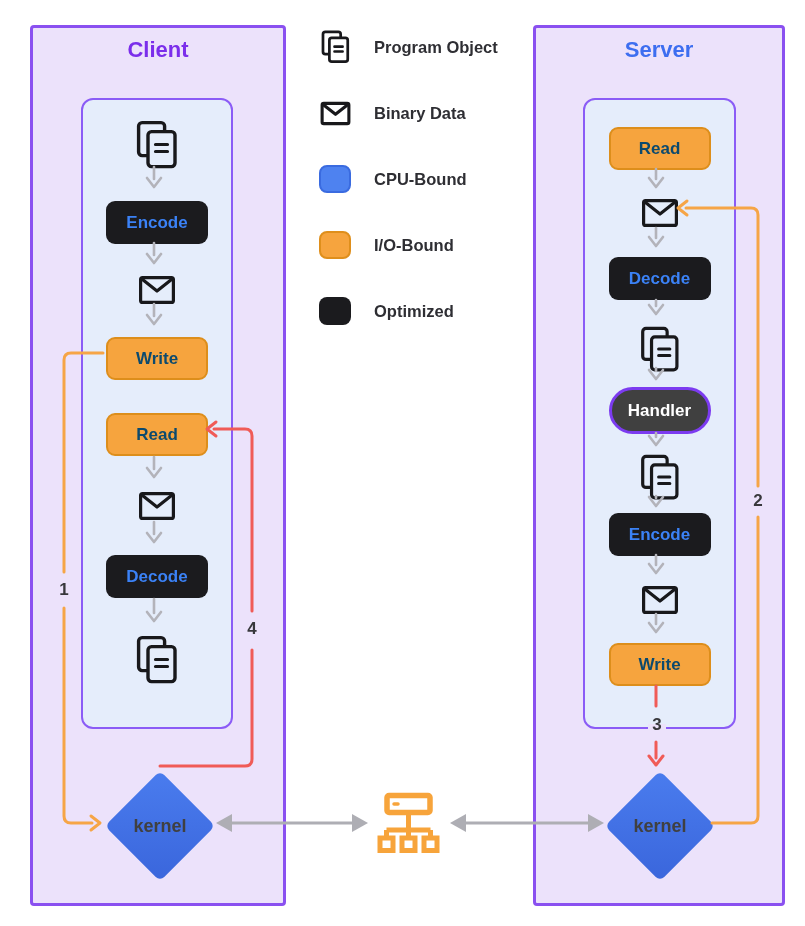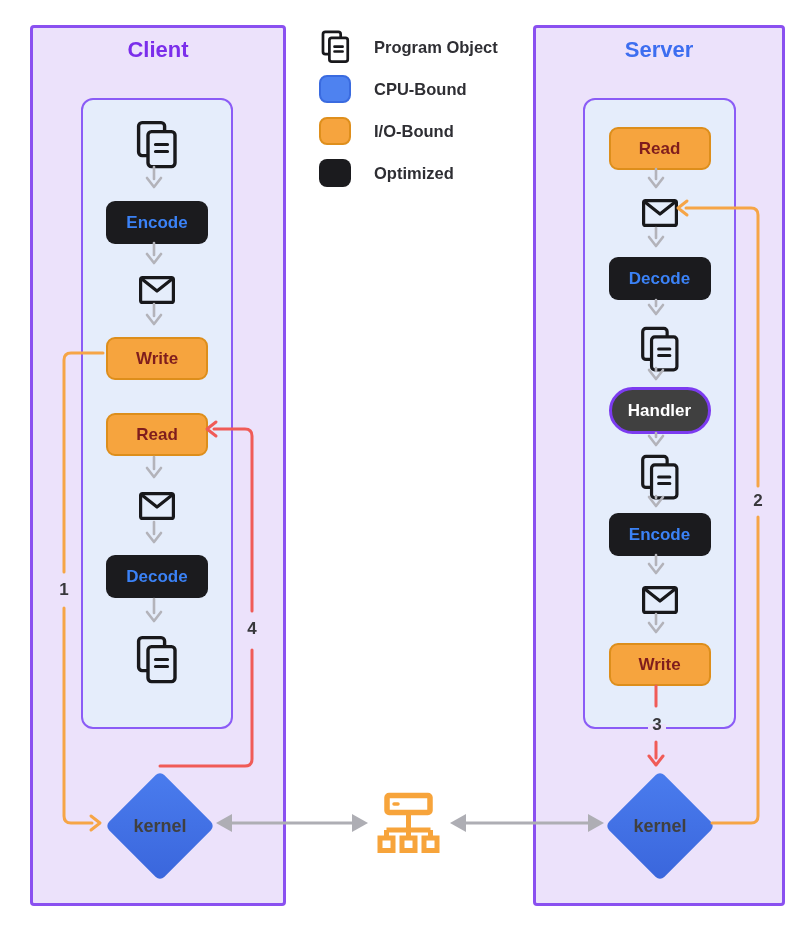--- a/index.html
+++ b/index.html
@@ -8,30 +8,30 @@
   .panel{position:absolute;background:#ece2fb;border:3px solid #8a50f0;border-radius:4px;box-sizing:border-box;}
   .panel-title{position:absolute;top:9px;left:0;right:0;text-align:center;font-size:22px;font-weight:bold;}
   .client-title{color:#7b2eeb;}
   .server-title{color:#3d6ef0;}
 
   .inner{position:absolute;background:#e5edfb;border:2.5px solid #8b5cf6;border-radius:12px;box-sizing:border-box;}
 
   .node-box{position:absolute;left:50%;transform:translateX(-50%);width:102px;height:43px;border-radius:9px;
             display:flex;align-items:center;justify-content:center;font-weight:bold;font-size:17px;box-sizing:border-box;}
   .opt{background:#1b1b1e;color:#3b82f6;}
-  .io{background:#f6a43e;border:2px solid #dd8e1b;color:#7f1d1d;}
+  .io{background:#f6a43e;border:2px solid #dd8e1b;color:#0c4a6e;}
   .pill{background:#404040;border:3px solid #7c3bf0;color:#ffffff;border-radius:26px;height:47px;}
 
   .node-icon{position:absolute;left:50%;transform:translateX(-50%);line-height:0;}
 
   .kernel{position:absolute;width:110px;height:110px;display:flex;align-items:center;justify-content:center;}
   .kernel .diamond{position:absolute;inset:16px;background:linear-gradient(135deg,#4a7cee,#3a66dc);transform:rotate(45deg);border-radius:6px;}
   .kernel .k-label{position:relative;color:#404040;font-weight:bold;font-size:18px;}
 
-  .legend{position:absolute;left:318px;top:30px;display:flex;flex-direction:column;gap:8px;}
+  .legend{position:absolute;left:318px;top:30px;display:flex;flex-direction:column;gap:32px;}
   .legend-row{display:flex;align-items:center;height:34px;gap:22px;}
   .legend-icon{width:34px;display:flex;justify-content:center;align-items:center;line-height:0;}
   .legend-label{font-weight:bold;font-size:16.5px;color:#2e2e33;}
   .swatch{width:32px;height:28px;border-radius:8px;box-sizing:border-box;}
   .sw-cpu{background:#4e82f0;border:2px solid #3a6be0;}
   .sw-io{background:#f6a43e;border:2px solid #df8f1c;}
   .sw-opt{background:#1b1b1e;}
 
   .overlay{position:absolute;left:0;top:0;pointer-events:none;}
   .seq-label{position:absolute;width:18px;height:24px;line-height:24px;text-align:center;
@@ -97,20 +97,29 @@
   <div class="legend">
     <div class="legend-row">
       <span class="legend-icon">
         <svg width="29" height="34" viewBox="0 0 42 50">
             <rect x="2.6" y="2.6" width="26" height="33" rx="3.5" fill="none" stroke="#18181b" stroke-width="4"></rect>
             <rect x="12" y="11.6" width="27" height="35" rx="3.5" fill="#ffffff" stroke="#18181b" stroke-width="4"></rect>
             <path d="M19.5 24.5 H31.5 M19.5 31.5 H31.5" stroke="#18181b" stroke-width="3.8" stroke-linecap="round"></path>
           </svg>
       </span>
       <span class="legend-label">Program Object</span>
+    </div>
+    <div class="legend-row">
+      <span class="legend-icon">
+        <svg width="31" height="25" viewBox="0 0 38 30">
+            <rect x="2.6" y="2.6" width="32.8" height="24.8" rx="2" fill="#ffffff" stroke="#18181b" stroke-width="3.8"></rect>
+            <path d="M4.5 4.5 L19 16 L33.5 4.5" fill="none" stroke="#18181b" stroke-width="3.8" stroke-linecap="round" stroke-linejoin="round"></path>
+          </svg>
+      </span>
+      <span class="legend-label">Binary Data</span>
     </div>
     <div class="legend-row">
       <span class="legend-icon">
           <span class="swatch sw-cpu"></span>
         </span>
       <span class="legend-label">CPU-Bound</span>
     </div>
     <div class="legend-row">
       <span class="legend-icon">
           <span class="swatch sw-io"></span>

